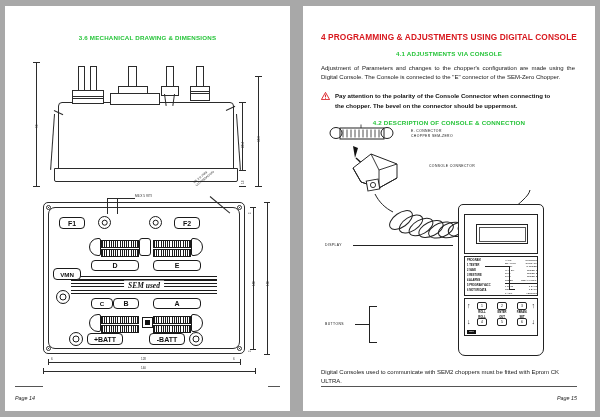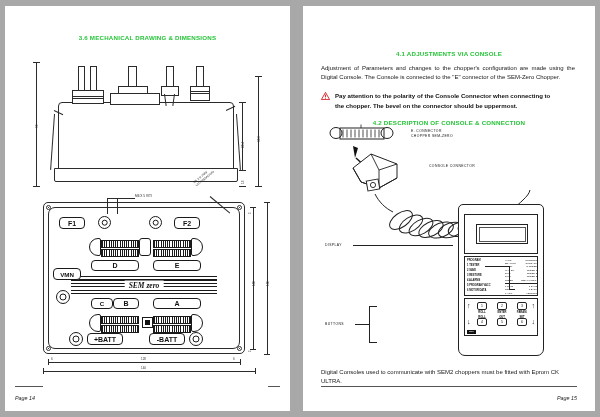--- a/index.html
+++ b/index.html
@@ -255,21 +255,21 @@
       <div class="ln" style="left:96px;top:36px;width:12px;height:18px;border:1px solid #1a1a1a;background:#fff;box-sizing:border-box;border-radius:3px;"></div>
       <div class="fin-strip" style="left:110px;top:38px;width:38px;"></div>
       <div class="fin-strip" style="left:110px;top:47px;width:38px;"></div>
       <div class="fin-cap r" style="left:148px;top:36px;"></div>
 
       <div class="lbl-box" style="left:48px;top:58px;width:48px;height:11px;">D</div>
       <div class="lbl-box" style="left:110px;top:58px;width:48px;height:11px;">E</div>
 
       <div class="logo-band" style="top:74px;">
         <div class="logo-lines"></div>
-        <div class="logo-text">SEM zero</div>
+        <div class="logo-text">SEM used</div>
       </div>
 
       <div class="lbl-box sm" style="left:10px;top:66px;width:28px;height:12px;">VMN</div>
       <div class="screw" style="left:13px;top:88px;width:14px;height:14px;"></div>
 
       <div class="lbl-box sm" style="left:48px;top:96px;width:22px;height:11px;">C</div>
       <div class="lbl-box" style="left:70px;top:96px;width:26px;height:11px;">B</div>
       <div class="lbl-box" style="left:110px;top:96px;width:48px;height:11px;">A</div>
 
       <div class="fin-cap l" style="left:46px;top:112px;"></div>
@@ -311,20 +311,21 @@
     <div class="ln vl" style="left:250px;top:362px;height:6px;"></div>
     <div class="dim" style="left:136px;top:360px;">140</div>
 
     <div class="foot-rule" style="left:10px;bottom:24px;width:28px;"></div>
     <div class="foot-rule" style="right:10px;bottom:24px;width:12px;"></div>
     <div class="pagefoot" style="left:10px;">Page 14</div>
   </div>
 
   <div class="page page-right">
 
+    <div class="h-red" style="position:absolute;left:6px;top:26px;width:280px;">4  PROGRAMMING &amp; ADJUSTMENTS USING DIGITAL CONSOLE</div>
 
     <div class="h-green" style="position:absolute;left:0;top:44px;width:100%;">4.1 ADJUSTMENTS VIA CONSOLE</div>
 
     <div class="body-txt" style="position:absolute;left:18px;top:58px;width:254px;text-align:justify;">Adjustment of Parameters and changes to the chopper's configuration are made using the Digital Console. The Console  is connected to the "E" connector of the SEM-Zero Chopper.</div>
 
     <div style="position:absolute;left:18px;top:85px;width:256px;display:flex;gap:5px;align-items:flex-start;">
       <div class="warn-tri">
         <svg width="9" height="8" viewBox="0 0 9 8">
           <polygon points="4.5,0.4 8.6,7.6 0.4,7.6" fill="none" stroke="#d8181e" stroke-width="0.9"></polygon>
           <rect x="4.05" y="2.6" width="0.9" height="2.6" fill="#d8181e"></rect>

